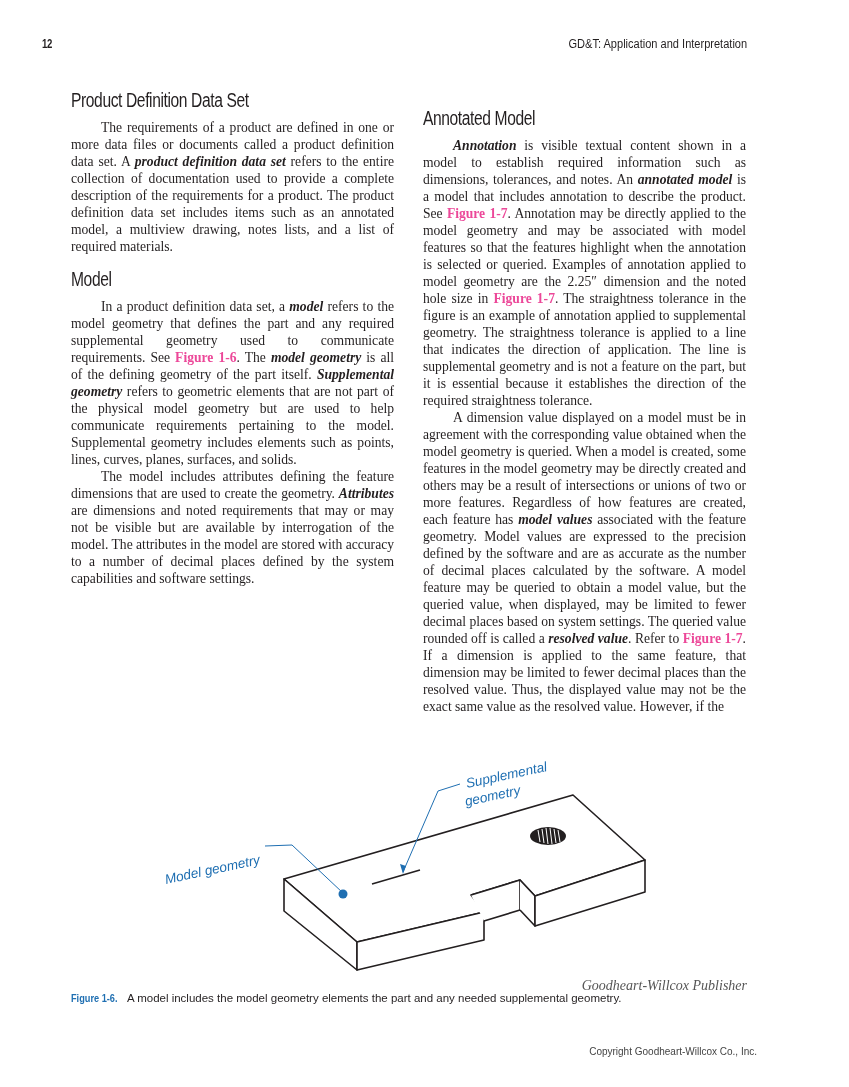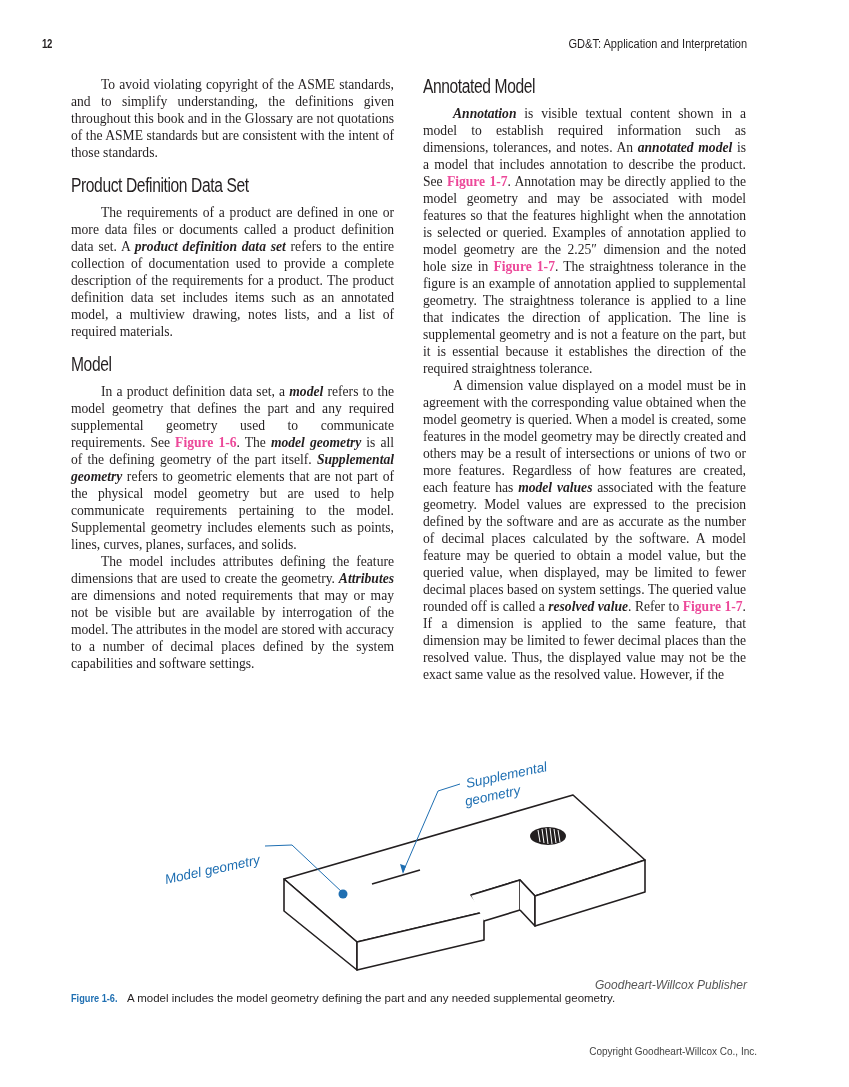--- a/index.html
+++ b/index.html
@@ -2,44 +2,43 @@
 <html><head>
 <meta charset="utf-8">
 <style>
   html, body { margin:0; padding:0; background:#ffffff; }
   body { width:849px; height:1087px; position:relative; overflow:hidden; color:#231f20; }
   .runhead { position:absolute; top:37px; font-family:"Liberation Sans", sans-serif; font-size:12px; color:#231f20; }
   .runhead.left { left:42px; font-weight:bold; letter-spacing:-0.5px; transform:scaleX(0.8); transform-origin:left; }
   .runhead.right { right:102px; transform:scaleX(0.92); transform-origin:right; }
   .col { position:absolute; top:76px; width:323px; font-family:"Liberation Serif", serif; font-size:13.6px; line-height:17px; text-align:justify; hyphens:manual; }
   .col.left { left:71px; }
-  .col.right { left:423px; }
+  .col.right { left:423px;margin-top:32px; }
   .col p { margin:0; text-indent:30px; }
   .col p.first { text-indent:30px; }
   h2 { font-family:"Liberation Sans", sans-serif; font-weight:normal; font-size:20px; margin:0; letter-spacing:-0.5px; transform:scaleX(0.78); transform-origin:left; white-space:nowrap; color:#231f20; }
   .h-pdds { margin-top:16px; margin-bottom:10px; }
   .h-model { margin-top:16px; margin-bottom:10px; }
   .h-annot { margin-top:2px; margin-bottom:10px; }
   .term { font-weight:bold; font-style:italic; }
   .figref { color:#ec4899; font-weight:bold; }
   .figure { position:absolute; left:150px; top:740px; width:600px; height:245px; }
-  .credit { position:absolute; right:102px; top:978px; font-family:Liberation Sans, sans-serif; font-style:italic; font-size:12px; color:#555; }
+  .credit { position:absolute; right:102px; top:978px; font-family:Liberation Serif, serif; font-style:italic; font-size:14px; color:#555; }
   .caption { position:absolute; left:71px; top:992px; font-family:"Liberation Sans", sans-serif; font-size:11.5px; color:#231f20; }
   .caption .fignum { color:#1f6fb2; font-weight:bold; display:inline-block; transform:scaleX(0.8); transform-origin:left; margin-right:-8px; }
   .copyright { position:absolute; right:92px; top:1046px; font-family:"Liberation Sans", sans-serif; font-size:10px; color:#444; }
   .callout { font-family:"Liberation Sans", sans-serif; font-style:italic; font-size:13.5px; fill:#1f6fb2; }
 </style>
 </head>
 <body>
 
 <div class="runhead left">12</div>
 <div class="runhead right">GD&amp;T: Application and Interpretation</div>
 
 <div class="col left">
-  <p class="first">To avoid violating copyright of the ASME standards, and to simplify understanding, the defini­tions given throughout this book and in the Glossary are not quotations of the ASME standards but are consistent with the intent of those standards.</p>
 
   <h2 class="h-pdds">Product Definition Data Set</h2>
   <p><span>The requirements of a product are defined in one or more data files or documents called a product defi­nition data set. A </span><span class="term">product definition data set</span><span> refers to the entire collection of documentation used to provide a complete description of the requirements for a prod­uct. The product definition data set includes items such as an annotated model, a multiview drawing, notes lists, and a list of required materials.</span></p>
 
   <h2 class="h-model">Model</h2>
   <p><span>In a product definition data set, a </span><span class="term">model</span><span> refers to the model geometry that defines the part and any required supplemental geometry used to communicate requirements. See </span><span class="figref">Figure 1-6</span><span>. The </span><span class="term">model geometry</span><span> is all of the defining geometry of the part itself. </span><span class="term">Supplemental geometry</span><span> refers to geometric elements that are not part of the physical model geometry but are used to help communicate requirements pertaining to the model. Supplemen­tal geometry includes elements such as points, lines, curves, planes, surfaces, and solids.</span></p>
   <p><span>The model includes attributes defining the feature dimensions that are used to create the geom­etry. </span><span class="term">Attributes</span><span> are dimensions and noted require­ments that may or may not be visible but are available by interrogation of the model. The attributes in the model are stored with accuracy to a number of dec­imal places defined by the system capabilities and software settings.</span></p>
 </div>
 
 <div class="col right">
@@ -82,15 +81,15 @@
   <circle cx="343" cy="894" r="4.5" fill="#1f6fb2"></circle>
   <polyline points="460,784 438,791 403,872" fill="none" stroke="#1f6fb2" stroke-width="1"></polyline>
   <path d="M403,874 L400,864 L406,866 Z" fill="#1f6fb2"></path>
 
   <text class="callout" transform="translate(166,884) rotate(-12)">Model geometry</text>
   <text class="callout" transform="translate(467,788) rotate(-12)">Supplemental</text>
   <text class="callout" transform="translate(466,806) rotate(-12)">geometry</text>
 </svg>
 
 <div class="credit">Goodheart-Willcox Publisher</div>
-<div class="caption"><span class="fignum">Figure 1-6.</span>&nbsp; <span>A model includes the model geometry defining the part and any needed supplemental geometry.</span></div>
+<div class="caption"><span class="fignum">Figure 1-6.</span>&nbsp; <span>A model includes the model geometry elements the part and any needed supplemental geometry.</span></div>
 
 <div class="copyright">Copyright Goodheart-Willcox Co., Inc.</div>
 
 </body></html>

